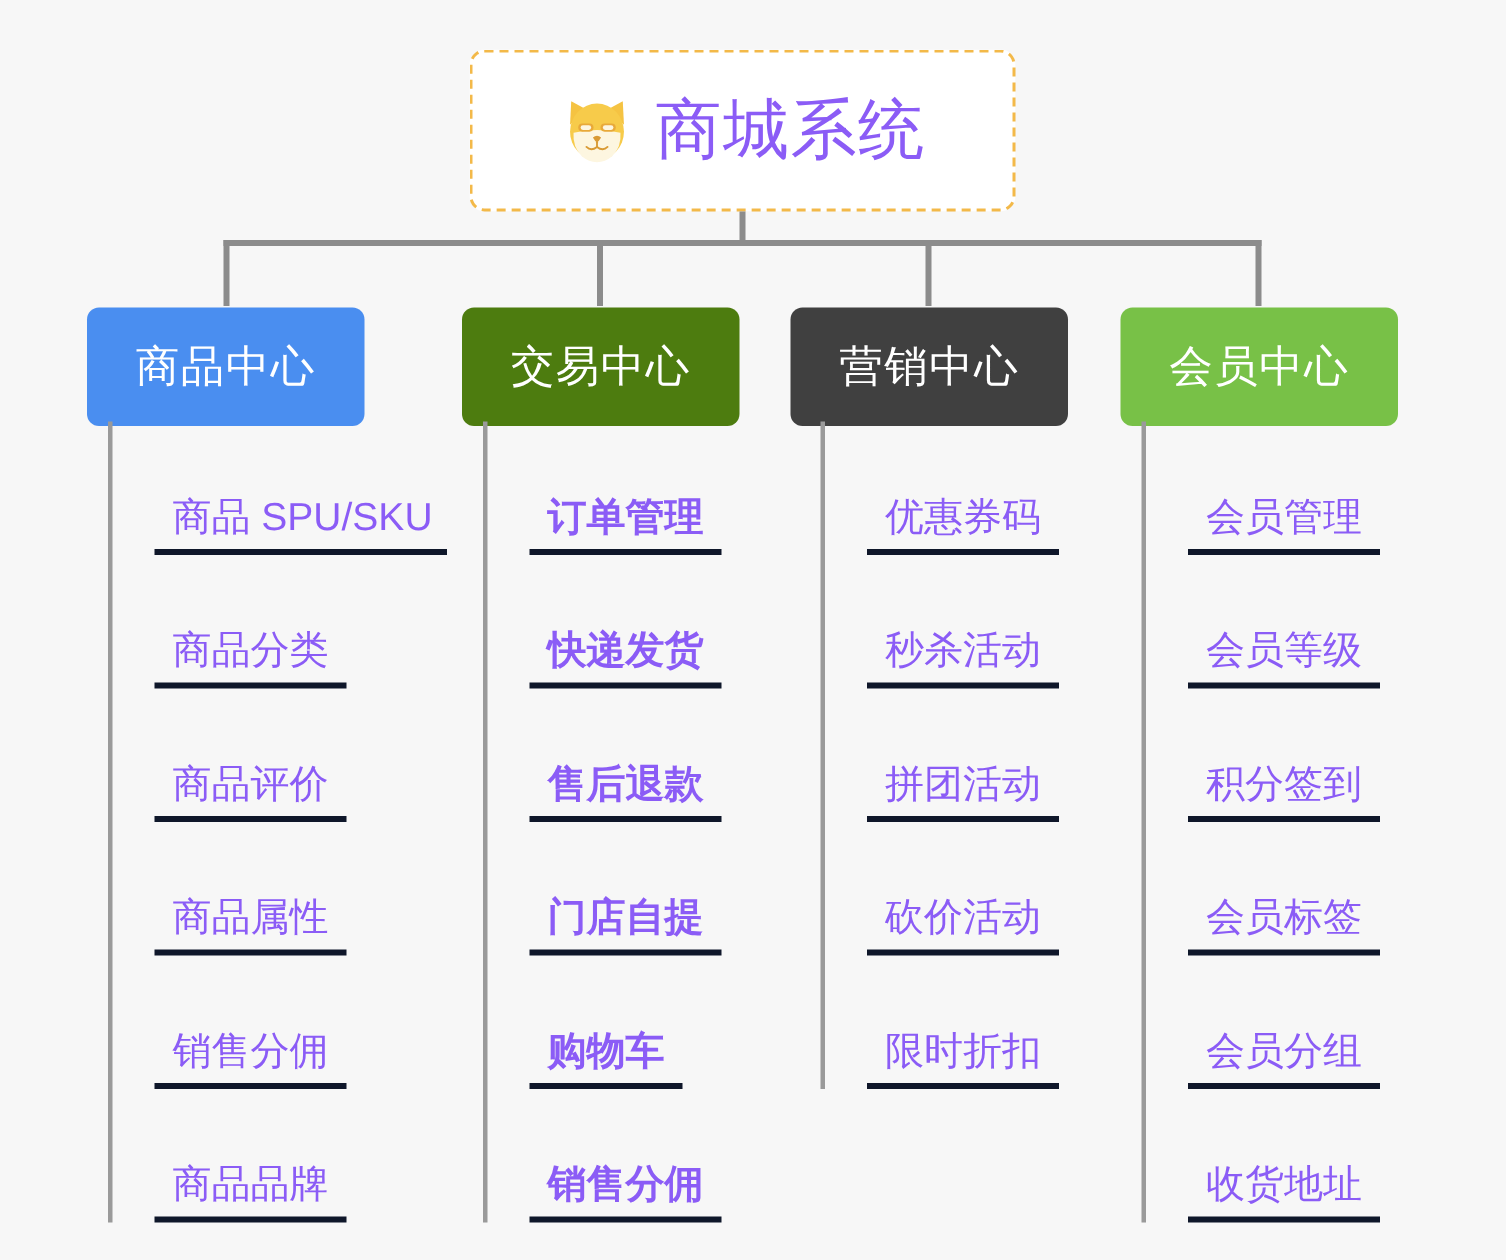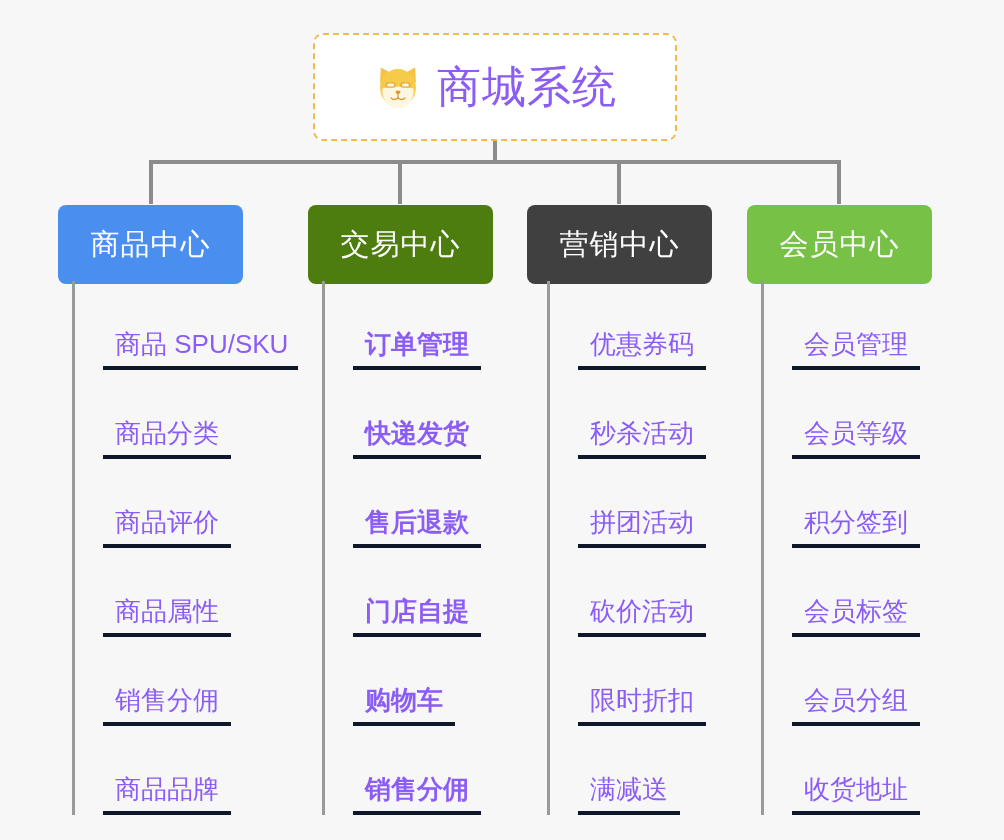--- a/index.html
+++ b/index.html
@@ -209,23 +209,20 @@
     </div>
     <div class="branch-item">
       <span class="item-label">拼团活动</span>
     </div>
     <div class="branch-item">
       <span class="item-label">砍价活动</span>
     </div>
     <div class="branch-item">
       <span class="item-label">限时折扣</span>
     </div>
-    <div class="branch-item">
-      <span class="item-label">满减送</span>
-    </div>
   </div>
 
   <div class="col-head" style="left:747px; top:205px; width:185px; background:#78c147;align-items:center;">
     <span>会员中心</span>
   </div>
   <div class="branch" style="left:761px; width:165px;">
     <div class="branch-item">
       <span class="item-label">会员管理</span>
     </div>
     <div class="branch-item">

